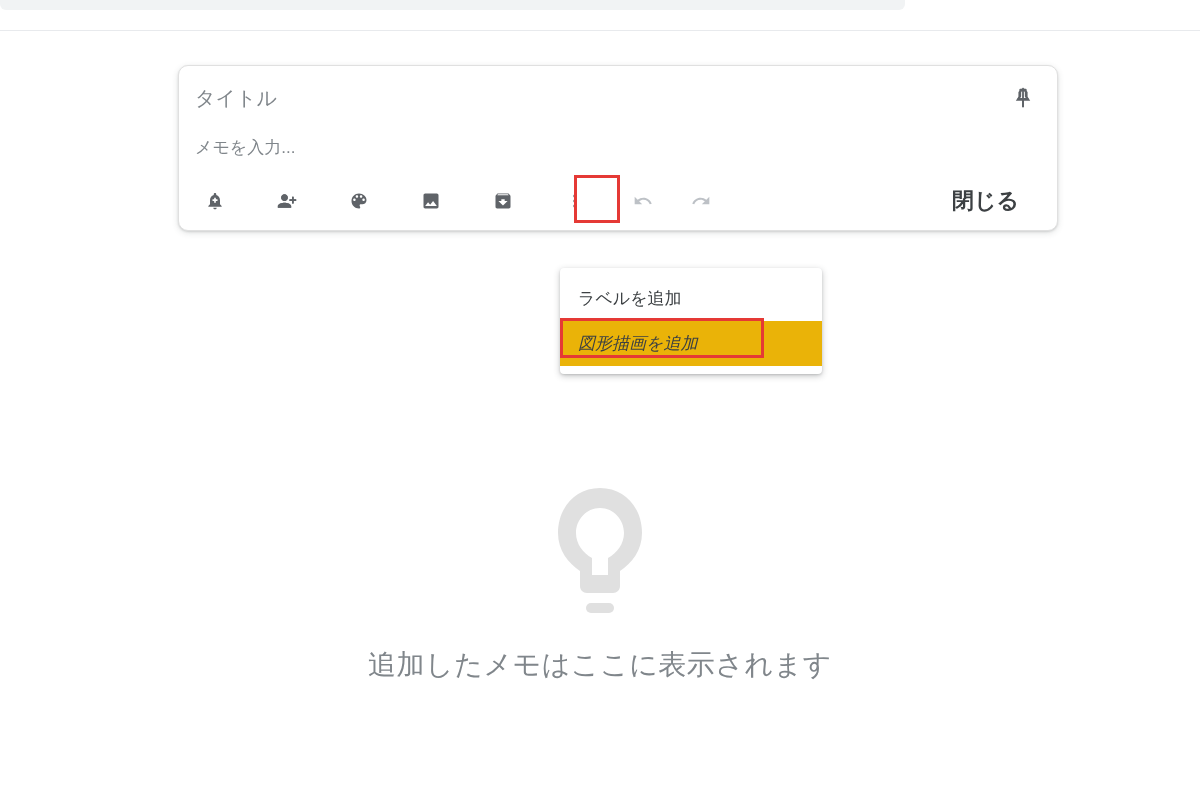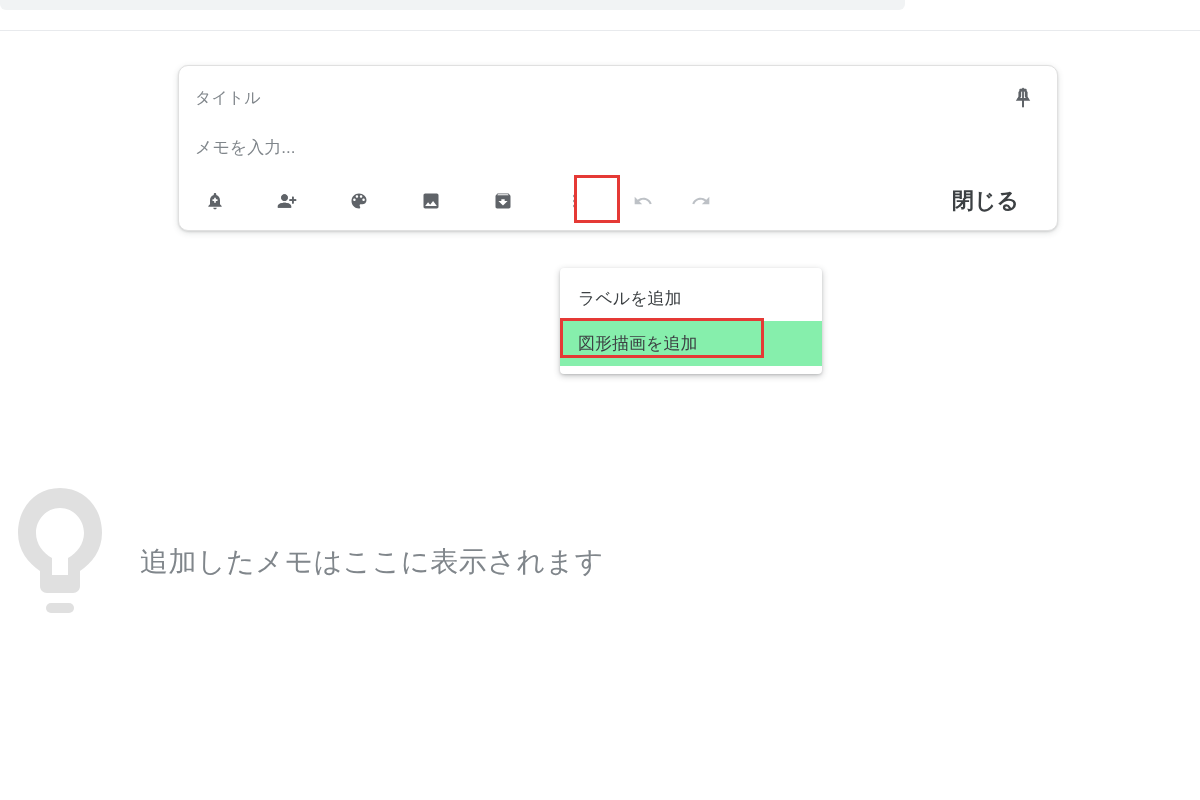--- a/index.html
+++ b/index.html
@@ -39,21 +39,21 @@
   }
   .title-row {
     display: flex;
     align-items: center;
     justify-content: space-between;
     margin-bottom: 18px;
   }
   .title-input {
     border: none;
     outline: none;
-    font-size: 16px;
+    font-size: 20px;
     color: #5f6368;
     background: transparent;
     flex: 1;
     padding: 4px 0;
   }
   .title-input::placeholder { color: #80868b; }
   .pin-btn {
     width: 36px; height: 36px;
     display: flex; align-items: center; justify-content: center;
     border-radius: 50%;
@@ -114,39 +114,38 @@
     padding: 8px 0;
     z-index: 10;
   }
   .dropdown-item {
     padding: 11px 18px;
     font-size: 17px;
     color: #3c4043;
     cursor: pointer;
     position: relative;
   }
-  .dropdown-item.hovered { background: #86efac; }
+  .dropdown-item.hovered { background: #eab308; font-style: italic; }
   .dropdown-highlight {
     position: absolute;
     border: 3px solid #e53935;
     left: 560px;
     top: 318px;
     width: 204px;
     height: 40px;
     pointer-events: none;
     z-index: 11;
   }
   .empty-state {
     position: absolute;
     top: 478px;
     left: 0; right: 0;
     display: flex;
-    flex-direction: row;
+    flex-direction: column;
     align-items: center;
-    gap: 20px;
   }
   .bulb-icon { color: #e0e0e0; margin-bottom: 28px; }
   .empty-text {
     font-size: 28px;
     color: #80868b;
     letter-spacing: 0.5px;
   }
 </style>
 </head>
 <body>

